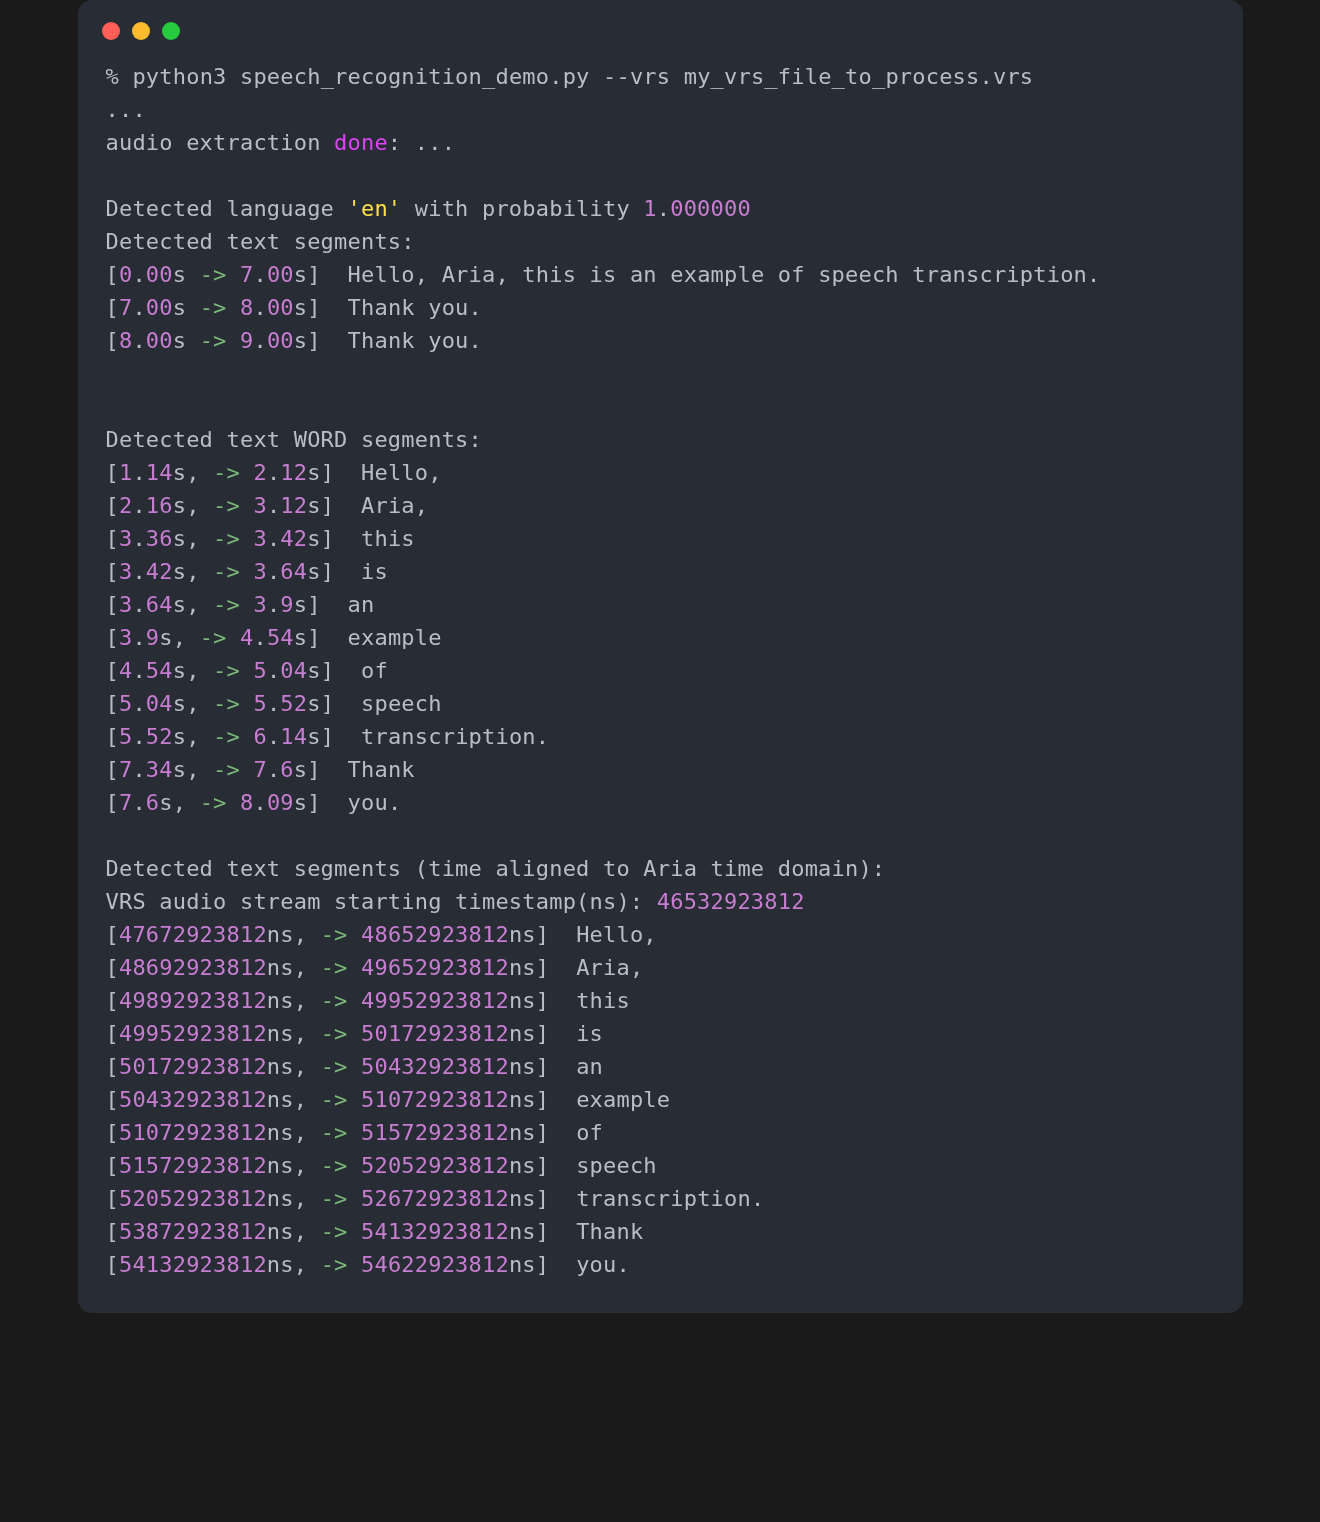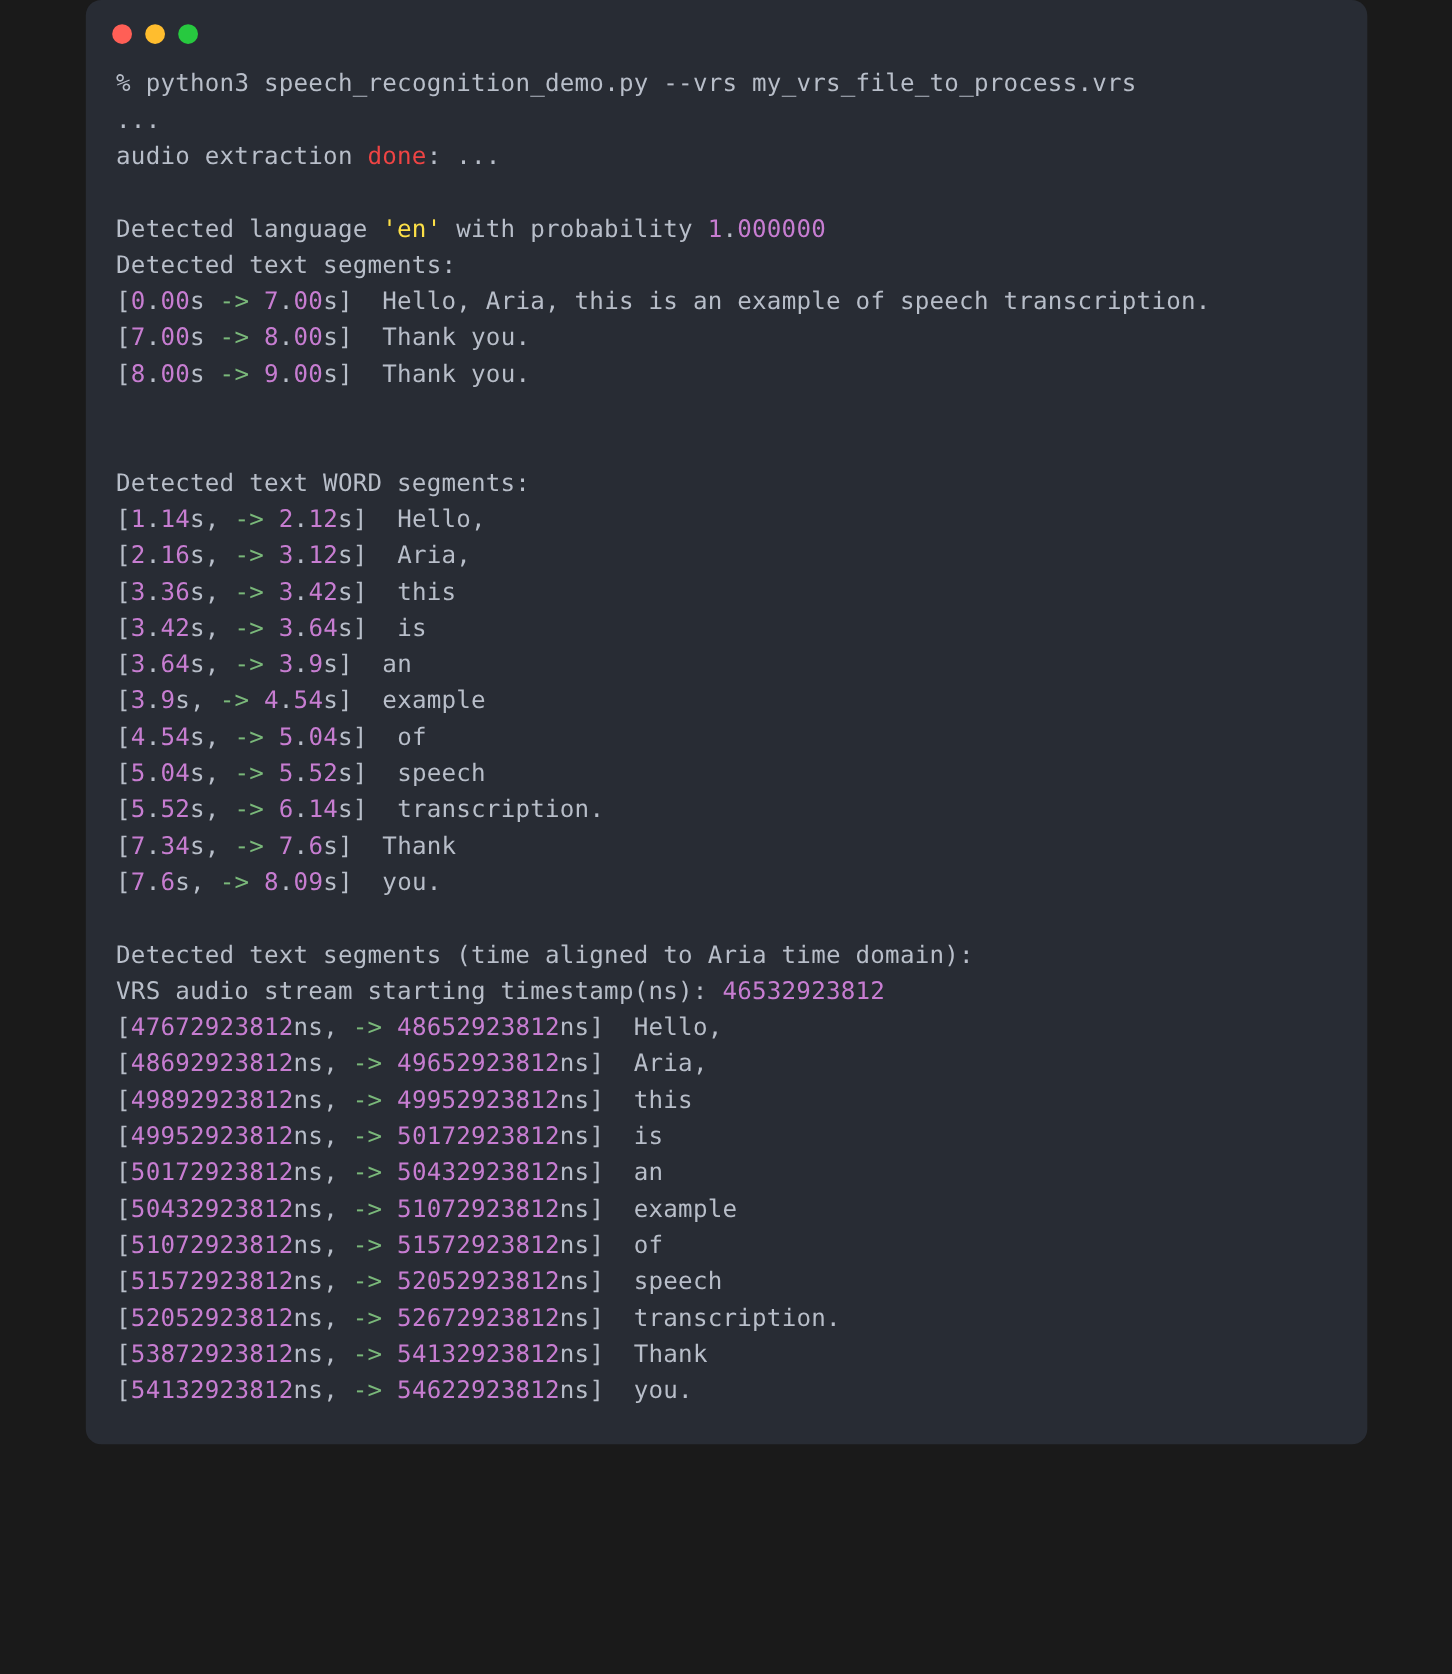--- a/index.html
+++ b/index.html
@@ -37,21 +37,21 @@
   .dot.yellow { background: #ffbd2e; }
   .dot.green { background: #27c93f; }
   .content {
     padding: 10px 28px 8px 28px;
     white-space: pre;
     font-variant-ligatures: none;
     letter-spacing: 0.2px;
   }
   .line { display: block; }
   .flag { color: #b8bec9; }
-  .done { color: #ef4444; }
+  .done { color: #d946ef; }
   .str { color: #fde047; }
   .num { color: #c77dd1; }
   .arrow { color: #7ab87a; }
   .comma { color: #b8bec9; }
 </style>
 </head>
 <body>
 
 <div class="terminal">
   <div class="titlebar">

